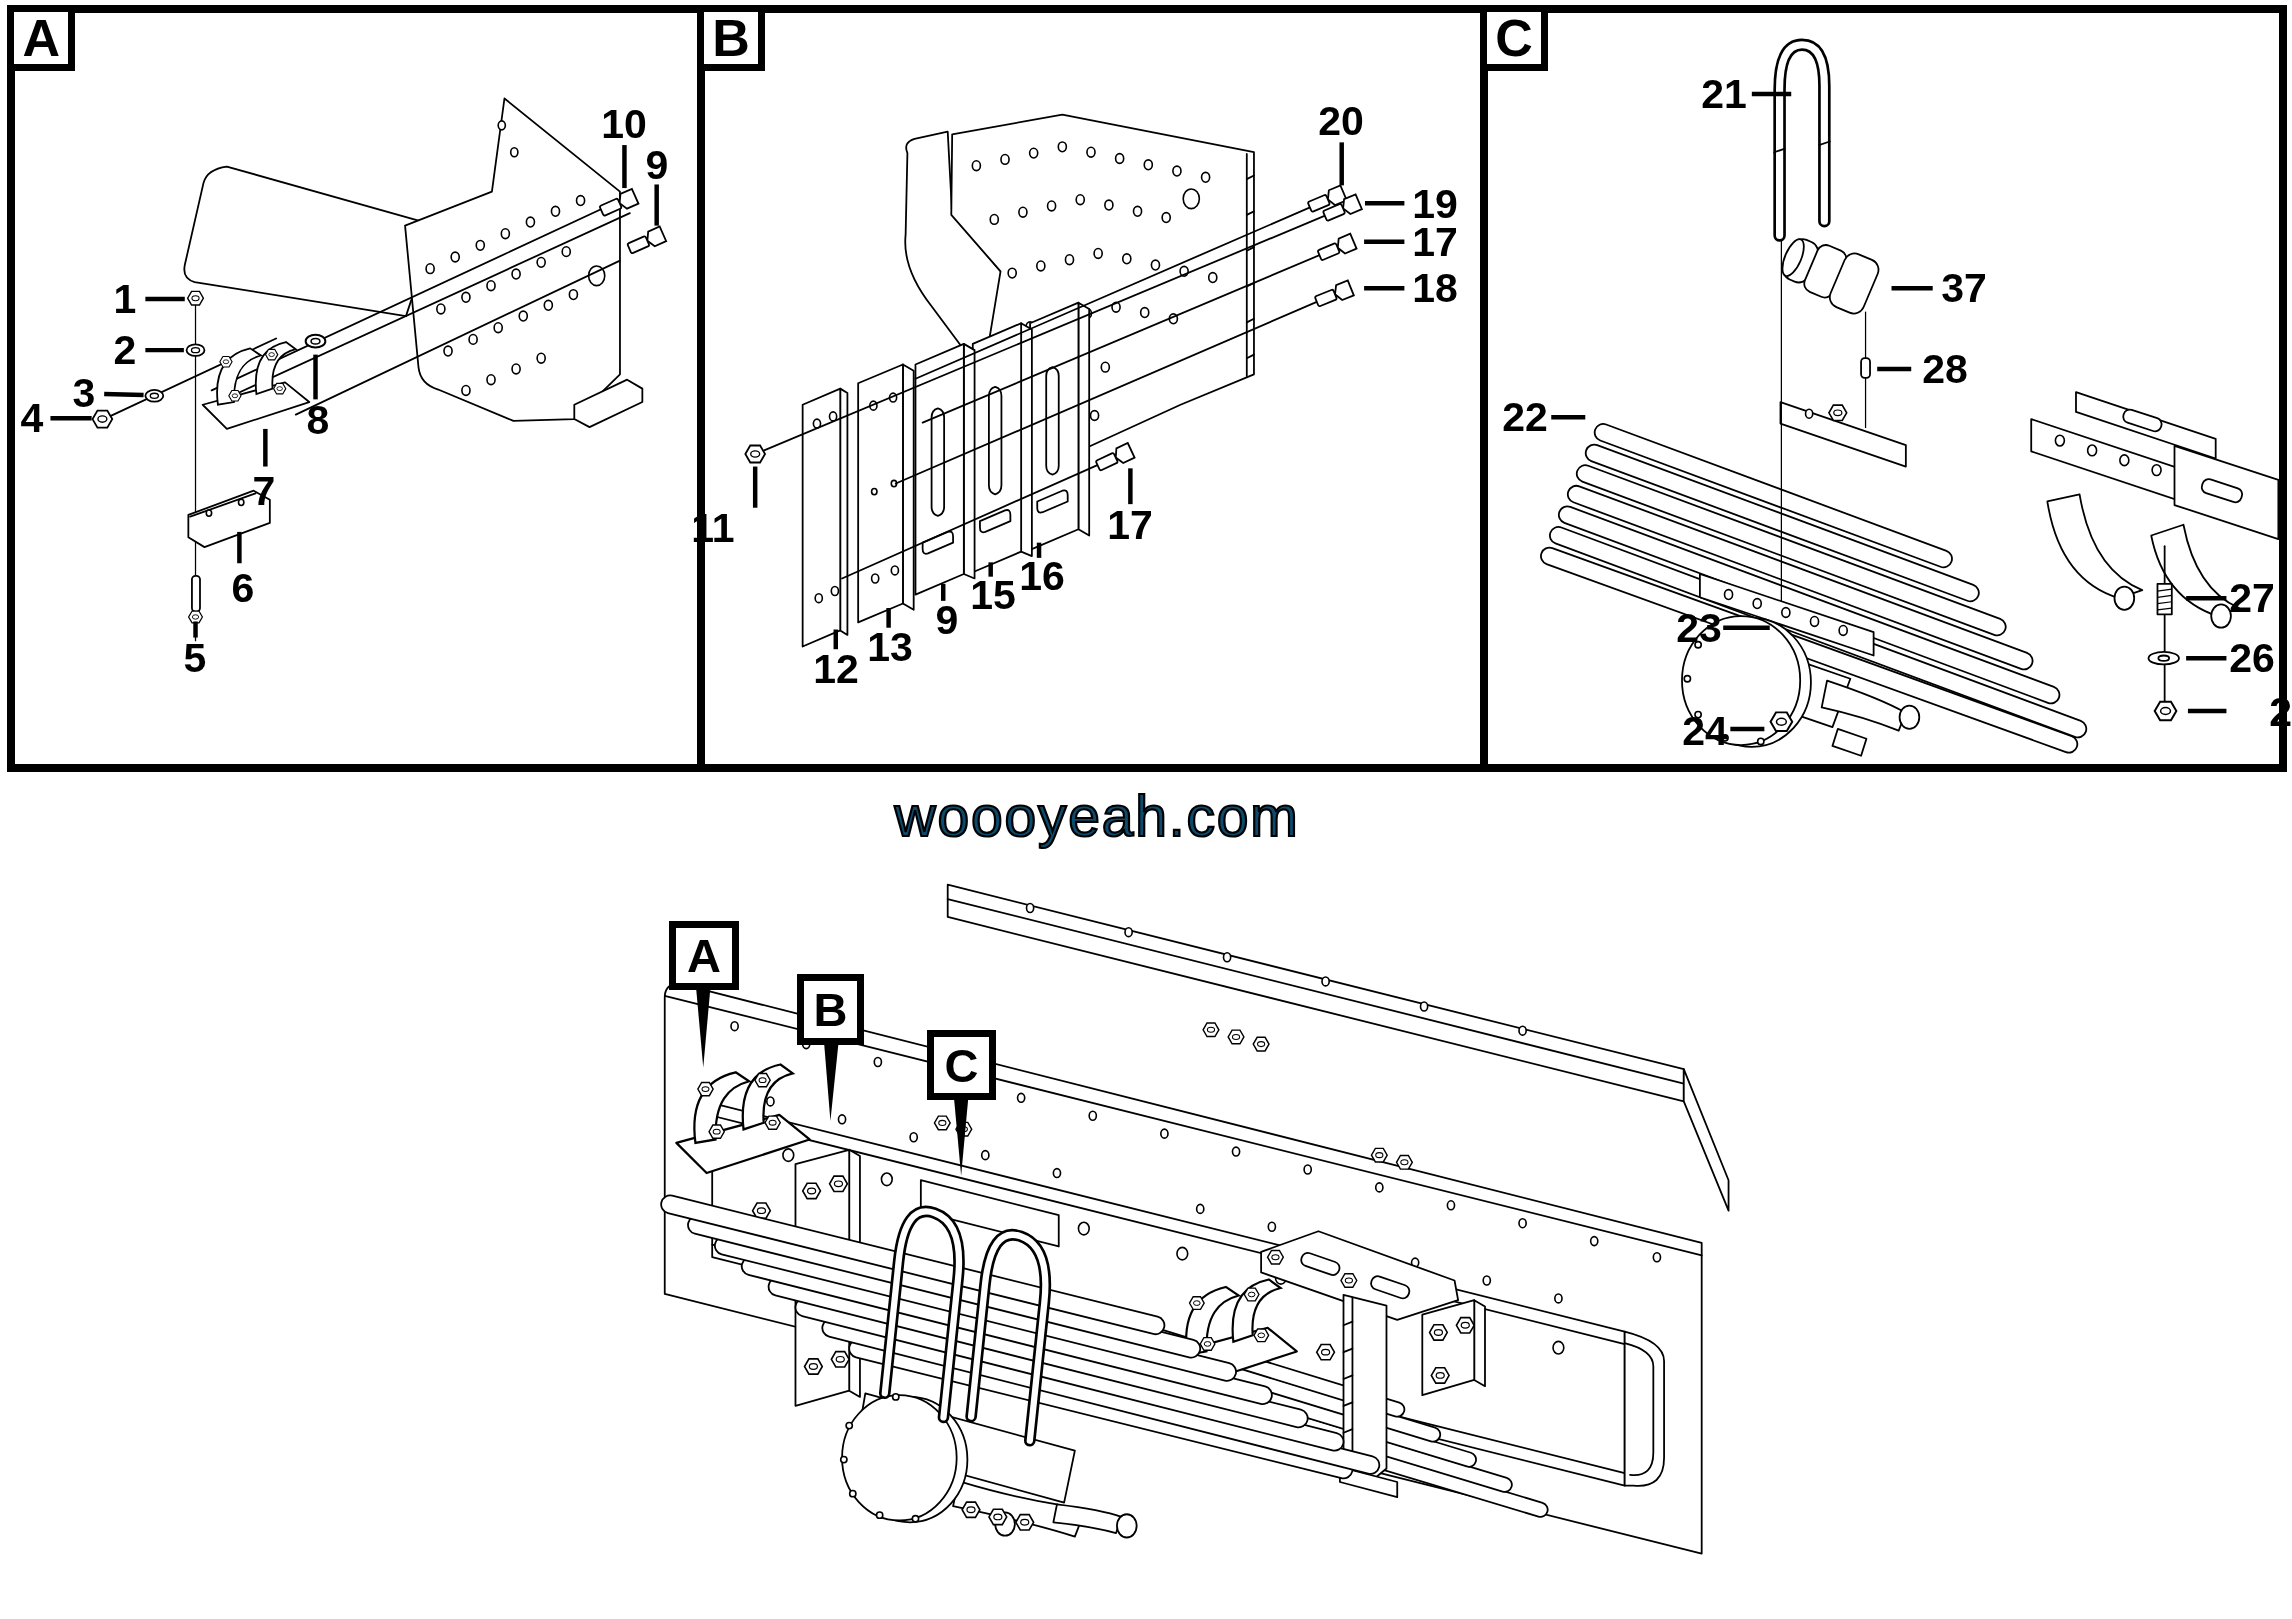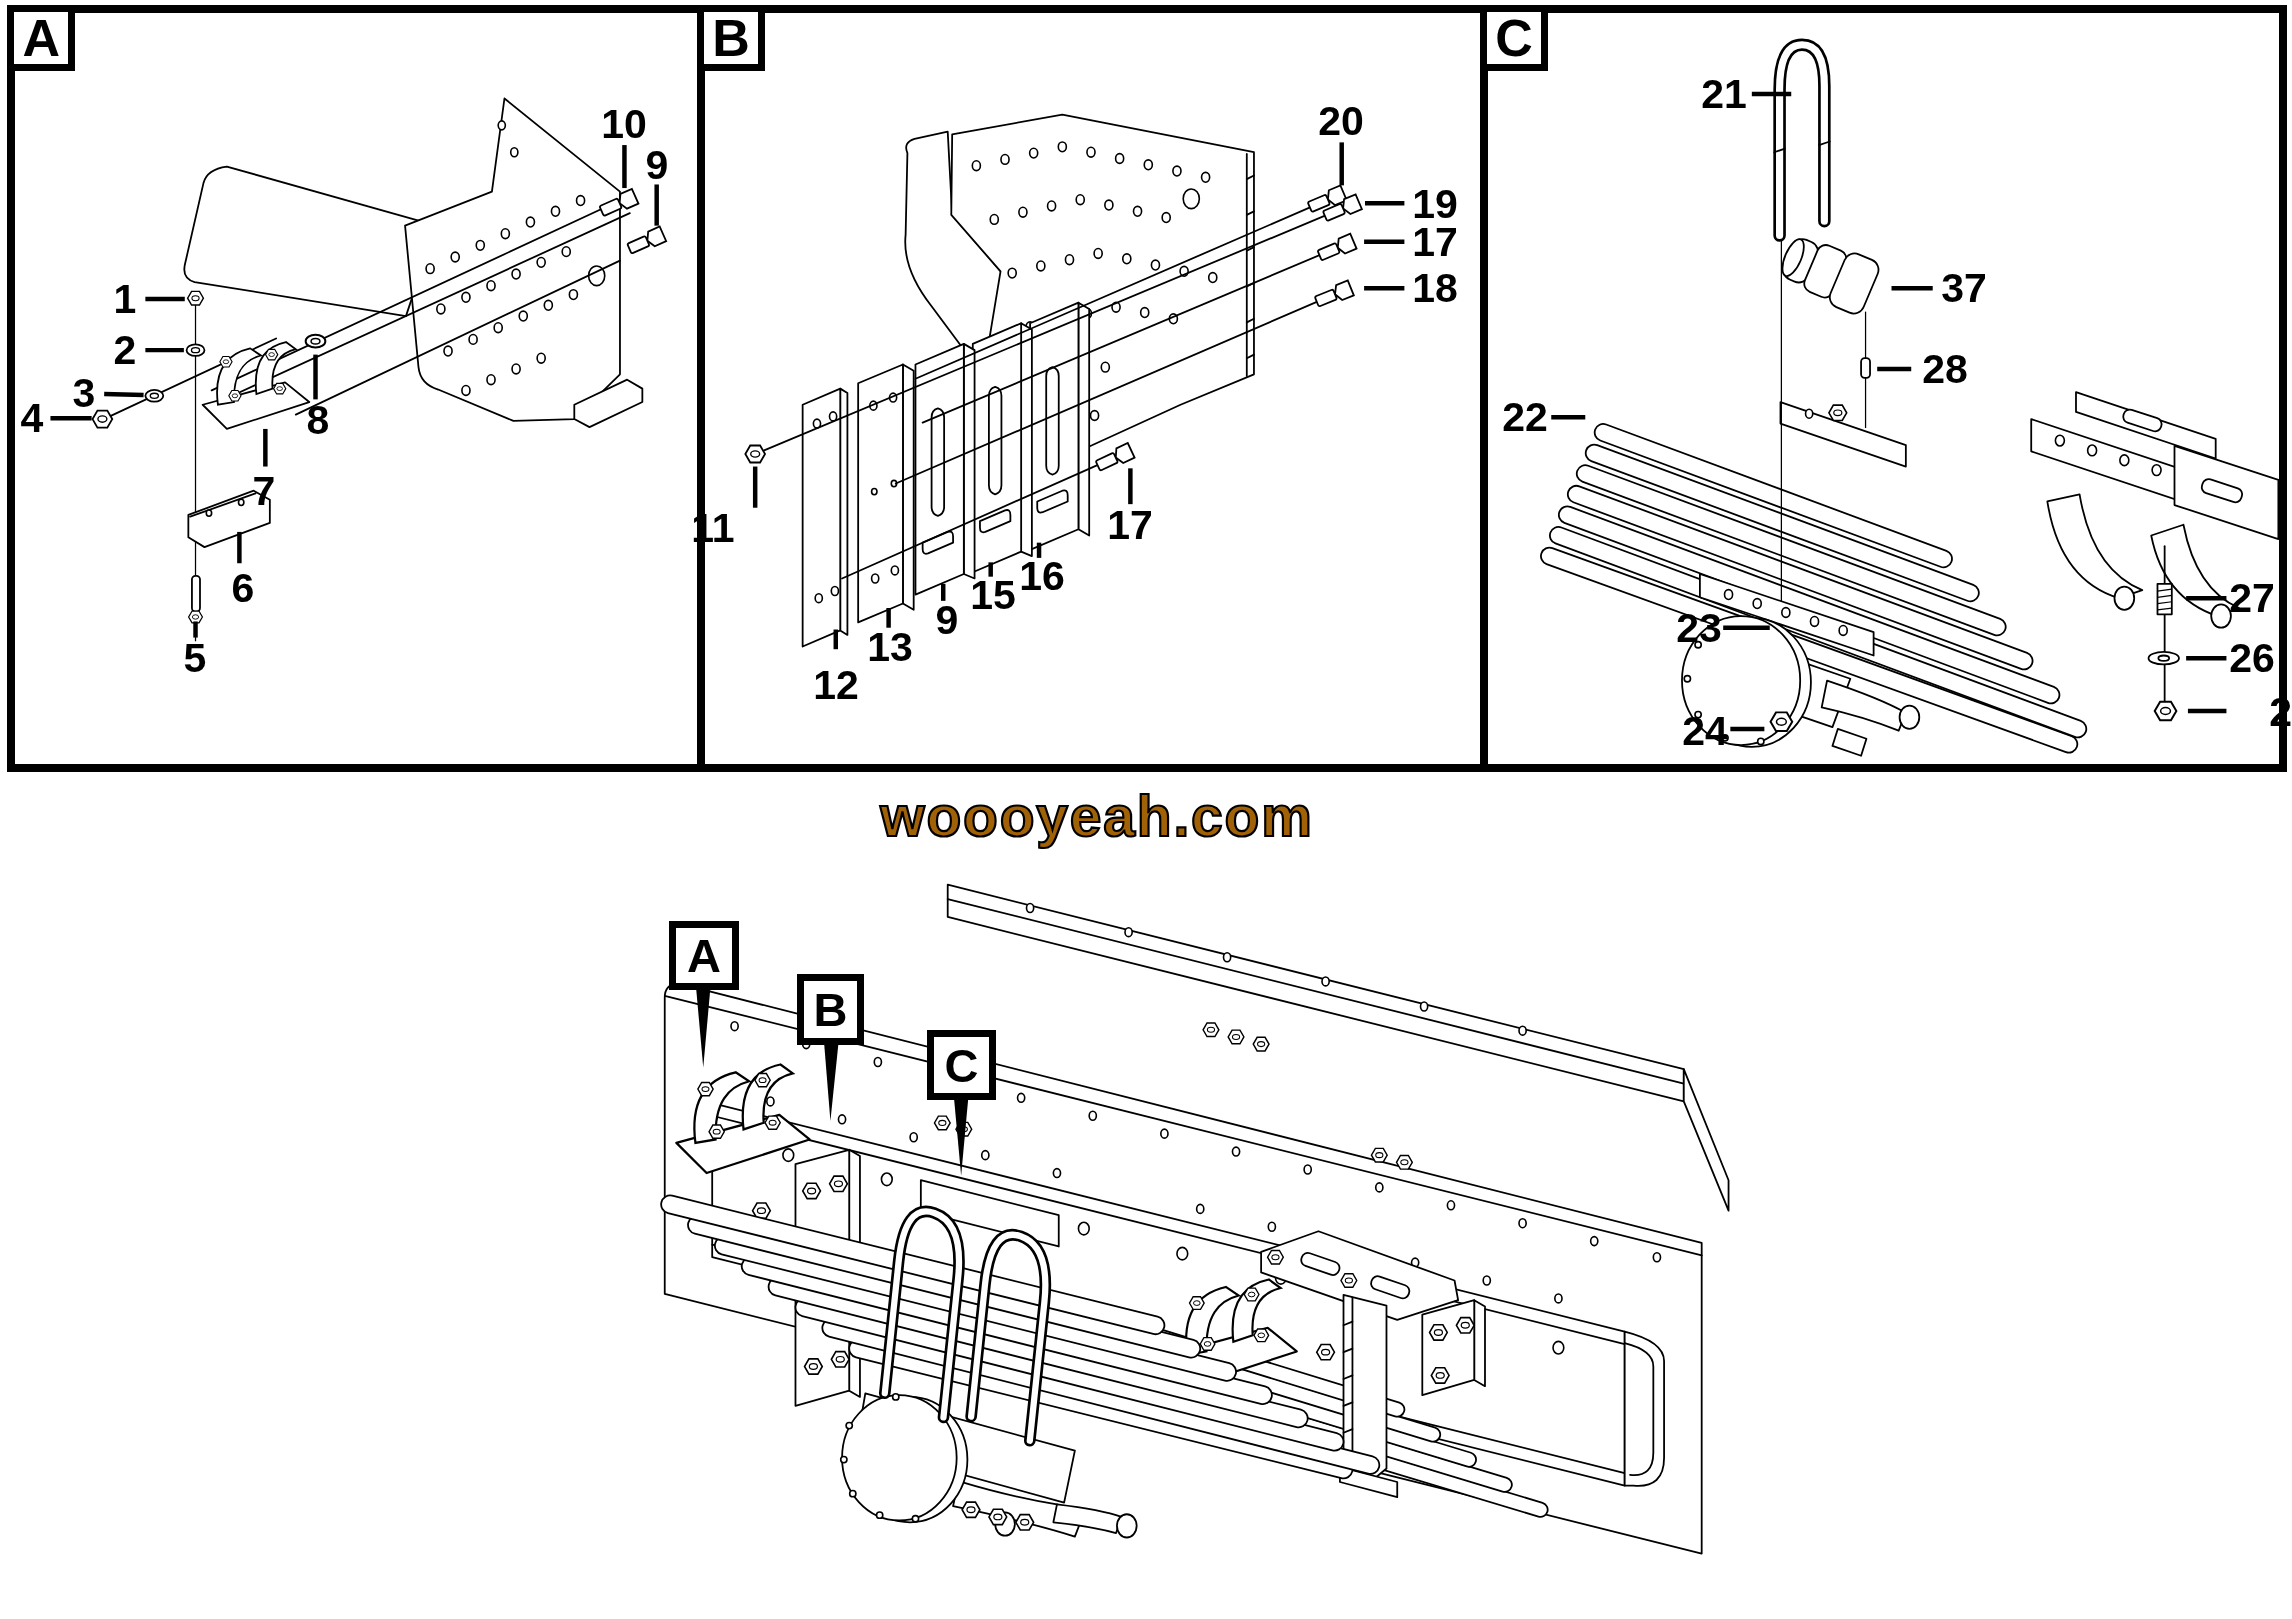--- a/index.html
+++ b/index.html
@@ -14,21 +14,21 @@
   .bk{stroke:#000;fill:none;stroke-linecap:round;}
   .wt{stroke:#fff;fill:none;stroke-linecap:round;}
   .panel{position:absolute;border:8px solid #000;box-sizing:border-box;background:transparent;pointer-events:none;}
   .plabel{position:absolute;border:7.2px solid #000;box-sizing:border-box;background:#fff;
           display:flex;align-items:center;justify-content:center;
           font-weight:bold;font-size:52px;line-height:1;}
   .co{position:absolute;transform:translate(-50%,-50%);font-weight:bold;font-size:41px;color:#000;white-space:nowrap;}
   .flag{position:absolute;border:7.2px solid #000;box-sizing:border-box;background:#fff;
         display:flex;align-items:center;justify-content:center;font-weight:bold;font-size:47px;}
   .wm{position:absolute;left:1097px;top:816px;transform:translate(-50%,-50%);
-      font-size:57px;font-weight:700;color:#a16207;-webkit-text-stroke:2.2px #000;letter-spacing:1.8px;}
+      font-size:57px;font-weight:400;color:#0c4a6e;-webkit-text-stroke:2.2px #000;letter-spacing:1.8px;}
   .dwg{position:absolute;right:14.3px;top:1557px;font-size:39px;color:#111;}
 </style>
 </head>
 <body>
 
 <div id="stage">
 
 <svg id="art" width="2293" height="1619" viewBox="0 0 2560 1808" xmlns="http://www.w3.org/2000/svg">
   <defs>
     <g id="hexS">
@@ -509,21 +509,21 @@
 <div class="co" style="left:84px;top:393px;">3</div>
 <div class="co" style="left:32px;top:418px;">4</div>
 <div class="co" style="left:195px;top:658px;">5</div>
 <div class="co" style="left:243px;top:588px;">6</div>
 <div class="co" style="left:264px;top:491px;">7</div>
 <div class="co" style="left:318px;top:420px;">8</div>
 <div class="co" style="left:657px;top:165px;">9</div>
 <div class="co" style="left:624px;top:124px;">10</div>
 
 <div class="co" style="left:713px;top:528px;">11</div>
-<div class="co" style="left:836px;top:669px;margin-top:16px;">12</div>
+<div class="co" style="left:836px;top:669px;">12</div>
 <div class="co" style="left:890px;top:647px;">13</div>
 <div class="co" style="left:947px;top:620px;">9</div>
 <div class="co" style="left:993px;top:595px;">15</div>
 <div class="co" style="left:1042px;top:576px;">16</div>
 <div class="co" style="left:1130px;top:525px;">17</div>
 <div class="co" style="left:1435px;top:288px;">18</div>
 <div class="co" style="left:1435px;top:242px;">17</div>
 <div class="co" style="left:1435px;top:204px;">19</div>
 <div class="co" style="left:1341px;top:121px;">20</div>
 

